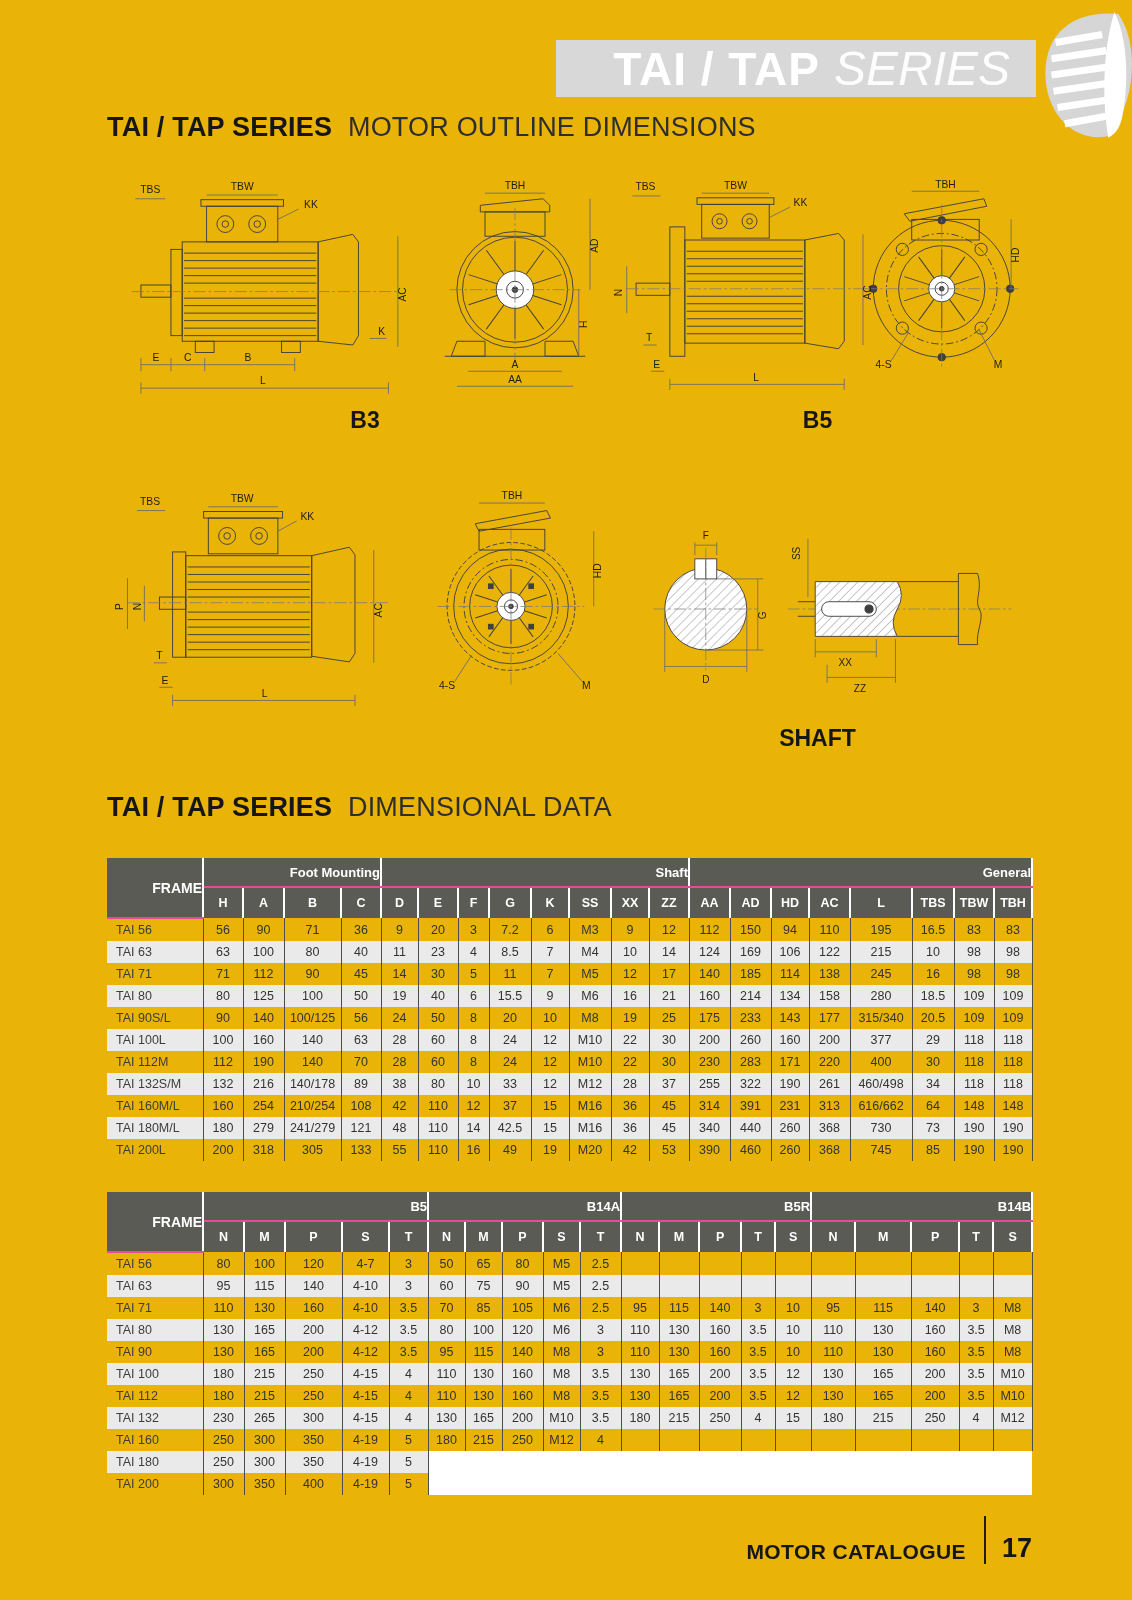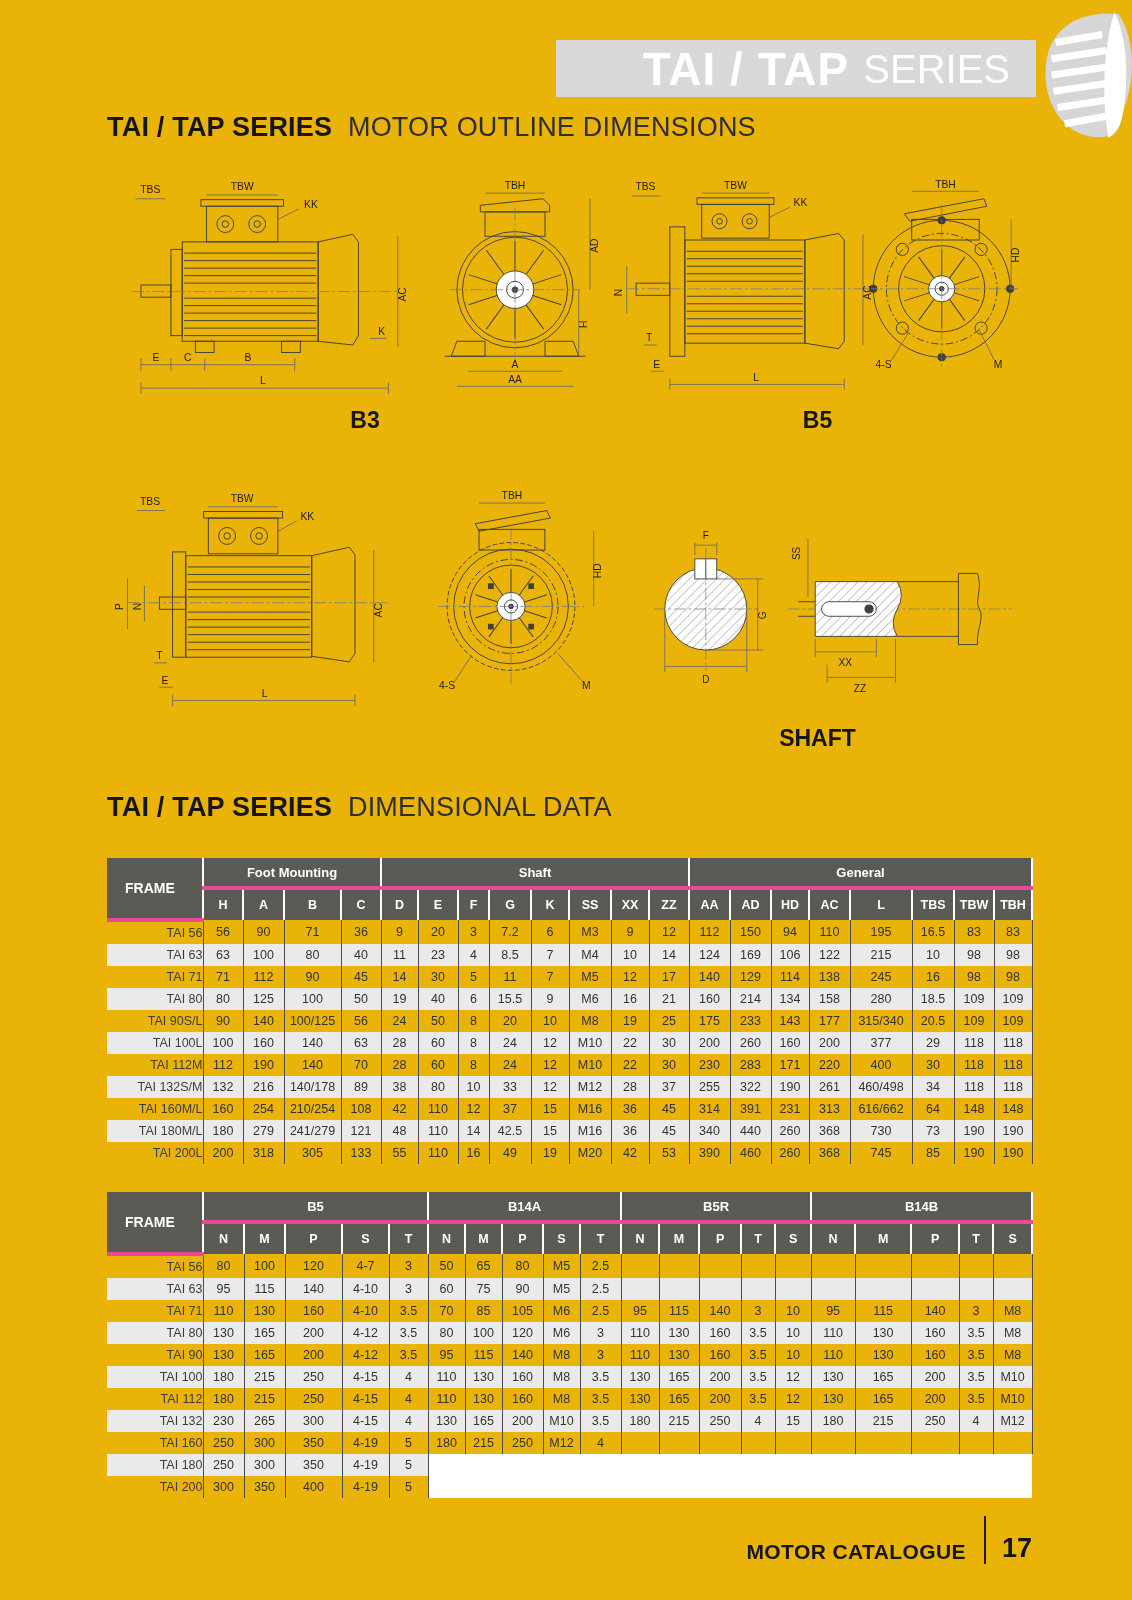--- a/index.html
+++ b/index.html
@@ -2,44 +2,44 @@
 <html><head>
 <meta charset="utf-8">
 <style>
   html,body{margin:0;padding:0;background:#fff;}
   .page{position:relative;width:1132px;height:1600px;background:#eab308;overflow:hidden;
         font-family:"Liberation Sans",sans-serif;color:#222;}
   
   .banner{position:absolute;left:556px;top:40px;width:480px;height:57px;background:#d8d8d8;
           display:flex;align-items:center;justify-content:flex-end;padding-right:26px;box-sizing:border-box;}
   .banner .b1{font-size:46px;font-weight:bold;color:#fff;letter-spacing:1px;line-height:1;}
-  .banner .b2{font-size:40px;color:#fdfdfd;margin-left:14px;line-height:1;}
+  .banner .b2{font-size:48px;font-style:italic;color:#fdfdfd;margin-left:14px;line-height:1;}
   .logo{position:absolute;right:-14px;top:6px;width:118px;height:142px;}
   
   .sec-title{position:absolute;left:107px;font-size:27px;letter-spacing:.2px;white-space:nowrap;}
   .sec-title .tb{font-weight:bold;color:#161616;}
   .sec-title .tr{font-weight:normal;color:#2e2e2e;margin-left:8px;}
   
   .draw{position:absolute;}
   .draw svg{display:block;}
   .caption{text-align:center;font-size:23px;font-weight:bold;color:#161616;margin-top:2px;}
   .dl{font-size:11px;fill:#1d1d1d;font-family:"Liberation Sans",sans-serif;}
   .ln{stroke:#3f3f3f;fill:none;stroke-width:1;}
   .dim{stroke:#6a6a6a;fill:none;stroke-width:.9;}
   .cl{stroke:#7a7a7a;fill:none;stroke-width:.8;stroke-dasharray:13 3 3 3;}
   
   table.dt{position:absolute;left:107px;width:925px;border-collapse:collapse;table-layout:fixed;}
   table.dt th{background:#5b5b55;color:#fff;font-size:13px;font-weight:bold;
               border-right:2px solid #fff;padding:0;}
-  table.dt tr.grow th{height:28px;border-bottom:4px solid #ec4899;}
+  table.dt tr.grow th{height:28px;border-bottom:2px solid #ec4899;text-align:right;}
   table.dt tr.srow th{height:30px;font-size:12.5px;}
   table.dt th.frame-h{text-align:left;padding-left:18px;font-size:14px;}
   table.dt td{height:22px;font-size:12.5px;color:#333;text-align:center;padding:0;
               border-right:1px solid #4d4d4d;white-space:nowrap;}
-  table.dt td.frame{ text-align:right;padding-left:9px;color:#3d3d3d;}
+  table.dt td.frame{ text-align:left;padding-left:9px;color:#3d3d3d;}
   table.dt tr.stripe td:not(.blank){background:#eaeaea;}
   table.dt td.blank{border:none !important;background:#fff !important;}
   
   .footer{position:absolute;top:1516px;right:100px;display:flex;align-items:flex-end;}
   .footer .fl{font-size:21px;font-weight:bold;color:#161616;letter-spacing:.4px;}
   .footer .bar{width:2px;height:48px;background:#1d1d1d;margin:0 16px 0 18px;}
   .footer .pg{font-size:27px;font-weight:bold;color:#161616;}
 </style>
 </head>
 <body>
@@ -472,21 +472,21 @@
           <td>45</td>
           <td>14</td>
           <td>30</td>
           <td>5</td>
           <td>11</td>
           <td>7</td>
           <td>M5</td>
           <td>12</td>
           <td>17</td>
           <td>140</td>
-          <td>129</td>
+          <td>185</td>
           <td>114</td>
           <td>138</td>
           <td>245</td>
           <td>16</td>
           <td>98</td>
           <td>98</td>
         </tr>
         <tr class="stripe">
           <td class="frame">TAI 80</td>
           <td>80</td>

